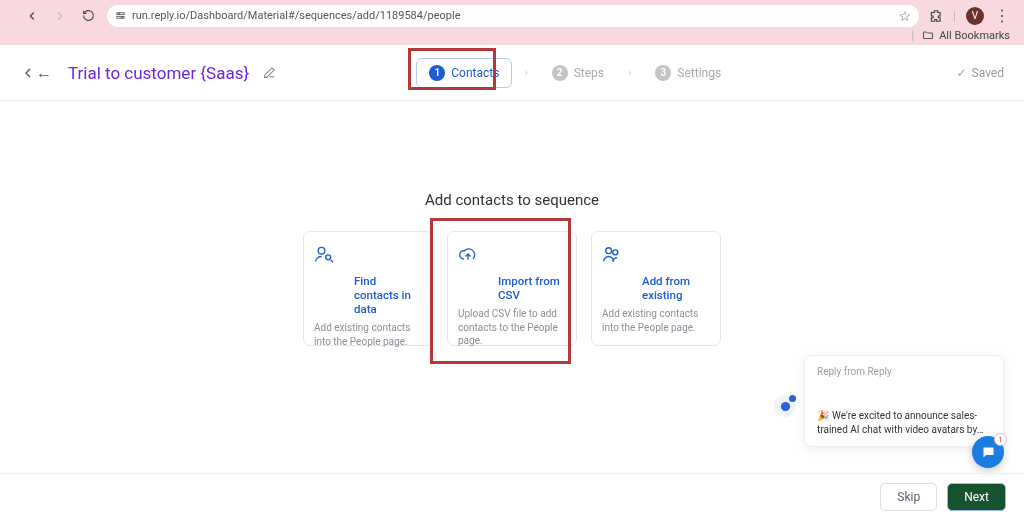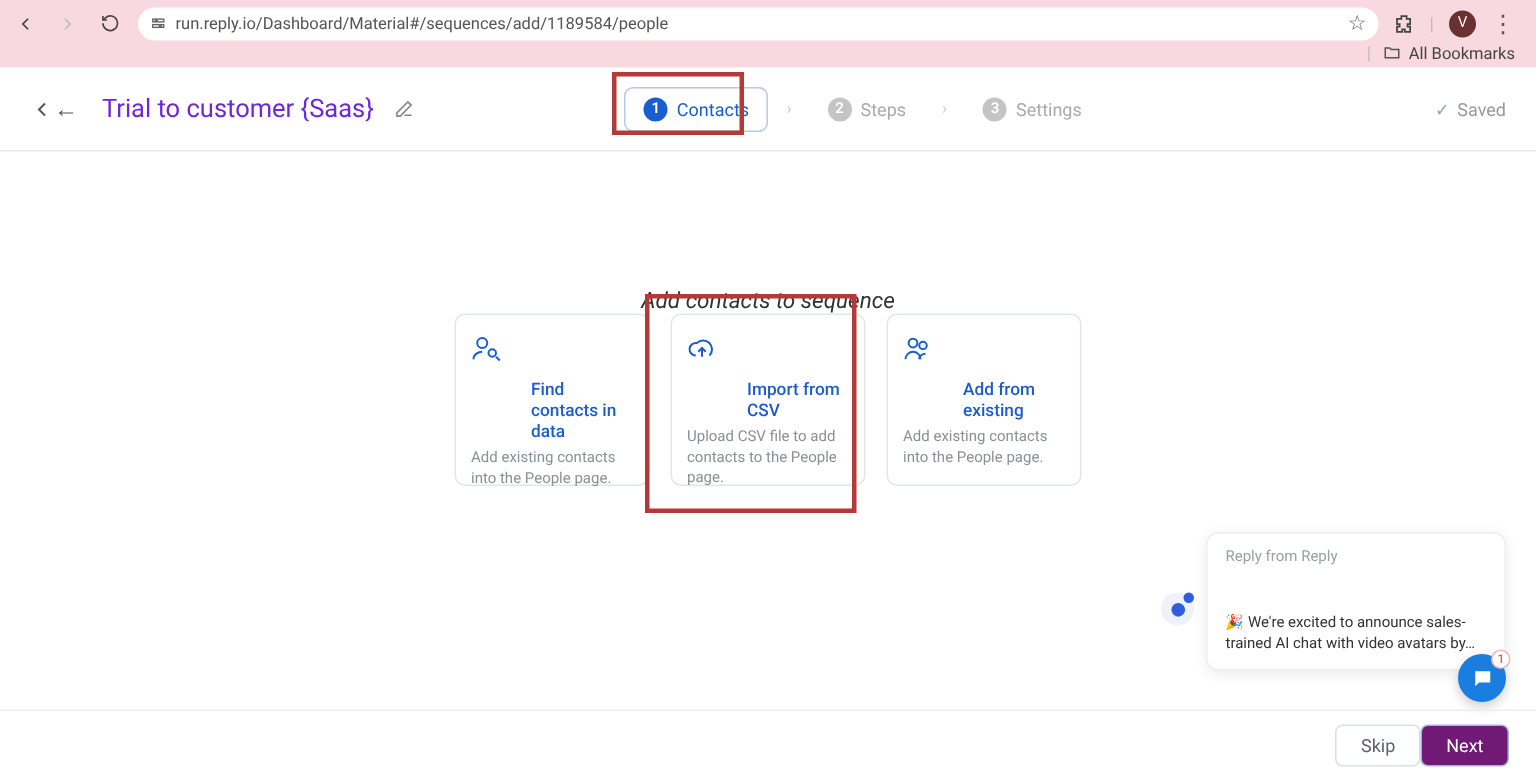--- a/index.html
+++ b/index.html
@@ -1,19 +1,19 @@
 <!DOCTYPE html>
 <html><head>
 <meta charset="utf-8">
 <style>
   * { box-sizing: border-box; margin: 0; padding: 0; font-family: -apple-system, BlinkMacSystemFont, "Segoe UI", Roboto, Arial, sans-serif; }
   body { width: 1024px; height: 519px; overflow: hidden; background: #fff; position: relative; }
 
   
-  .chrome { background: #f7d9df; height: 45px; position: relative; }
+  .chrome { background: #f7d9df; height: 45px; position: relative; padding-left: 15px; }
   .chrome-row1 { display:flex; align-items:center; gap:10px; padding: 4px 8px 0 8px; height:27px;}
   .nav-btn { width:18px; height:18px; display:flex; align-items:center; justify-content:center; color:#444; }
   .nav-btn.disabled { color:#bbb; }
   .url-bar { flex:1; background:#fff; border-radius:14px; height:22px; display:flex; align-items:center; padding:0 8px; font-size:11px; color:#555; gap:6px; }
   .url-star { margin-left:auto; color:#666; font-size:14px;}
   .chrome-right { display:flex; align-items:center; gap:10px; padding-right:6px;}
   .avatar-chip { width:18px;height:18px;border-radius:50%;background:#6b3030;color:#fff;display:flex;align-items:center;justify-content:center;font-size:10px;}
   .chrome-row2 { display:flex; justify-content:flex-end; align-items:center; padding:0 14px 2px 0; height:18px;}
   .bookmarks-link { display:flex; align-items:center; gap:5px; font-size:11px; color:#444;}
   .sep-v { color:#bbb; font-size:12px; }
@@ -30,41 +30,41 @@
   .step.active .step-num { background:#1a5dd0; color:#fff;}
   .step.inactive { color:#aaa;}
   .step.inactive .step-num { background:#c4c4c4; color:#fff;}
   .step-sep { color:#ccc; font-size:11px;}
   .hl-step1 { position:absolute; border:3px solid #b43a3a; left:-8px; top:-10px; width:88px; height:42px; pointer-events:none;}
   .saved { margin-left:auto; display:flex; align-items:center; gap:5px; color:#999; font-size:12px;}
   .saved .ck { color:#9aa5ab;}
 
   
   .main { padding-top:90px; text-align:center; position:relative;}
-  .main-title { font-size:15px; color:#333; font-style:italic;}
+  .main-title { font-size:15px; color:#333; margin-bottom:22px;}
   .cards { display:flex; justify-content:center; gap:14px; position:relative;}
   .card { width:130px; height:115px; border:1px solid #e2e6ec; border-radius:7px; padding:12px 10px; text-align:left; background:#fff;}
   .card-ic { color:#1a5dd0; height:22px; margin-bottom:8px;}
   .card-title { font-size:11.5px; color:#1a5dd0; font-weight:500; margin-bottom:5px;margin-left:40px;}
   .card-desc { font-size:10px; color:#8a9099; line-height:1.35;}
   .hl-card { position:absolute; border:3px solid #b43a3a; pointer-events:none; left:430px; top:-13px; width:141px; height:146px;}
 
   
   .chat-toast { position:absolute; right:20px; top:355px; width:200px; background:#fff; border:1px solid #eee; border-radius:8px; padding:10px 12px; box-shadow:0 2px 10px rgba(0,0,0,0.08); text-align:left;}
   .chat-from { font-size:10px; color:#9aa0a8; margin-bottom:16px;}
   .chat-msg { font-size:10px; color:#333; line-height:1.35;margin-top:32px;}
   .chat-avatar { position:absolute; right:228px; top:395px; width:22px; height:22px; border-radius:50%; background:#eef2fb; display:flex;align-items:center;justify-content:center;}
   .chat-avatar::after{content:"";width:7px;height:7px;border-radius:50%;background:#2f5fe0;position:absolute;top:0;right:0;}
   .chat-btn { position:absolute; right:20px; top:436px; width:32px;height:32px;border-radius:50%;background:#1a7de0;display:flex;align-items:center;justify-content:center;box-shadow:0 3px 8px rgba(0,0,0,0.2);}
   .chat-badge{position:absolute;top:-3px;right:-3px;width:13px;height:13px;border-radius:50%;background:#fff;border:1px solid #f0b5b5;display:flex;align-items:center;justify-content:center;font-size:8px;color:#d33;}
 
   
-  .footer { position:absolute; bottom:0; left:0; right:0; height:46px; border-top:1px solid #eee; display:flex; justify-content:flex-end; align-items:center; padding-right:18px; }
+  .footer { position:absolute; bottom:0; left:0; right:0; height:46px; border-top:1px solid #eee; display:flex; justify-content:flex-end; align-items:center; padding-right:18px; gap:10px;}
   .btn { height:28px; padding:0 16px; border-radius:5px; font-size:12px; display:flex;align-items:center; border:1px solid #dcdfe5; background:#fff; color:#5a6270;}
-  .btn.primary { background:#701a75; color:#fff; border-color:#9bb7e8;}
+  .btn.primary { background:#14532d; color:#fff; border-color:#9bb7e8;}
 
   svg { display:block; }
 </style>
 </head>
 <body>
 
 <div class="chrome">
   <div class="chrome-row1">
     <span class="nav-btn">
       <svg width="14" height="14" viewBox="0 0 24 24" fill="none" stroke="currentColor" stroke-width="2">

